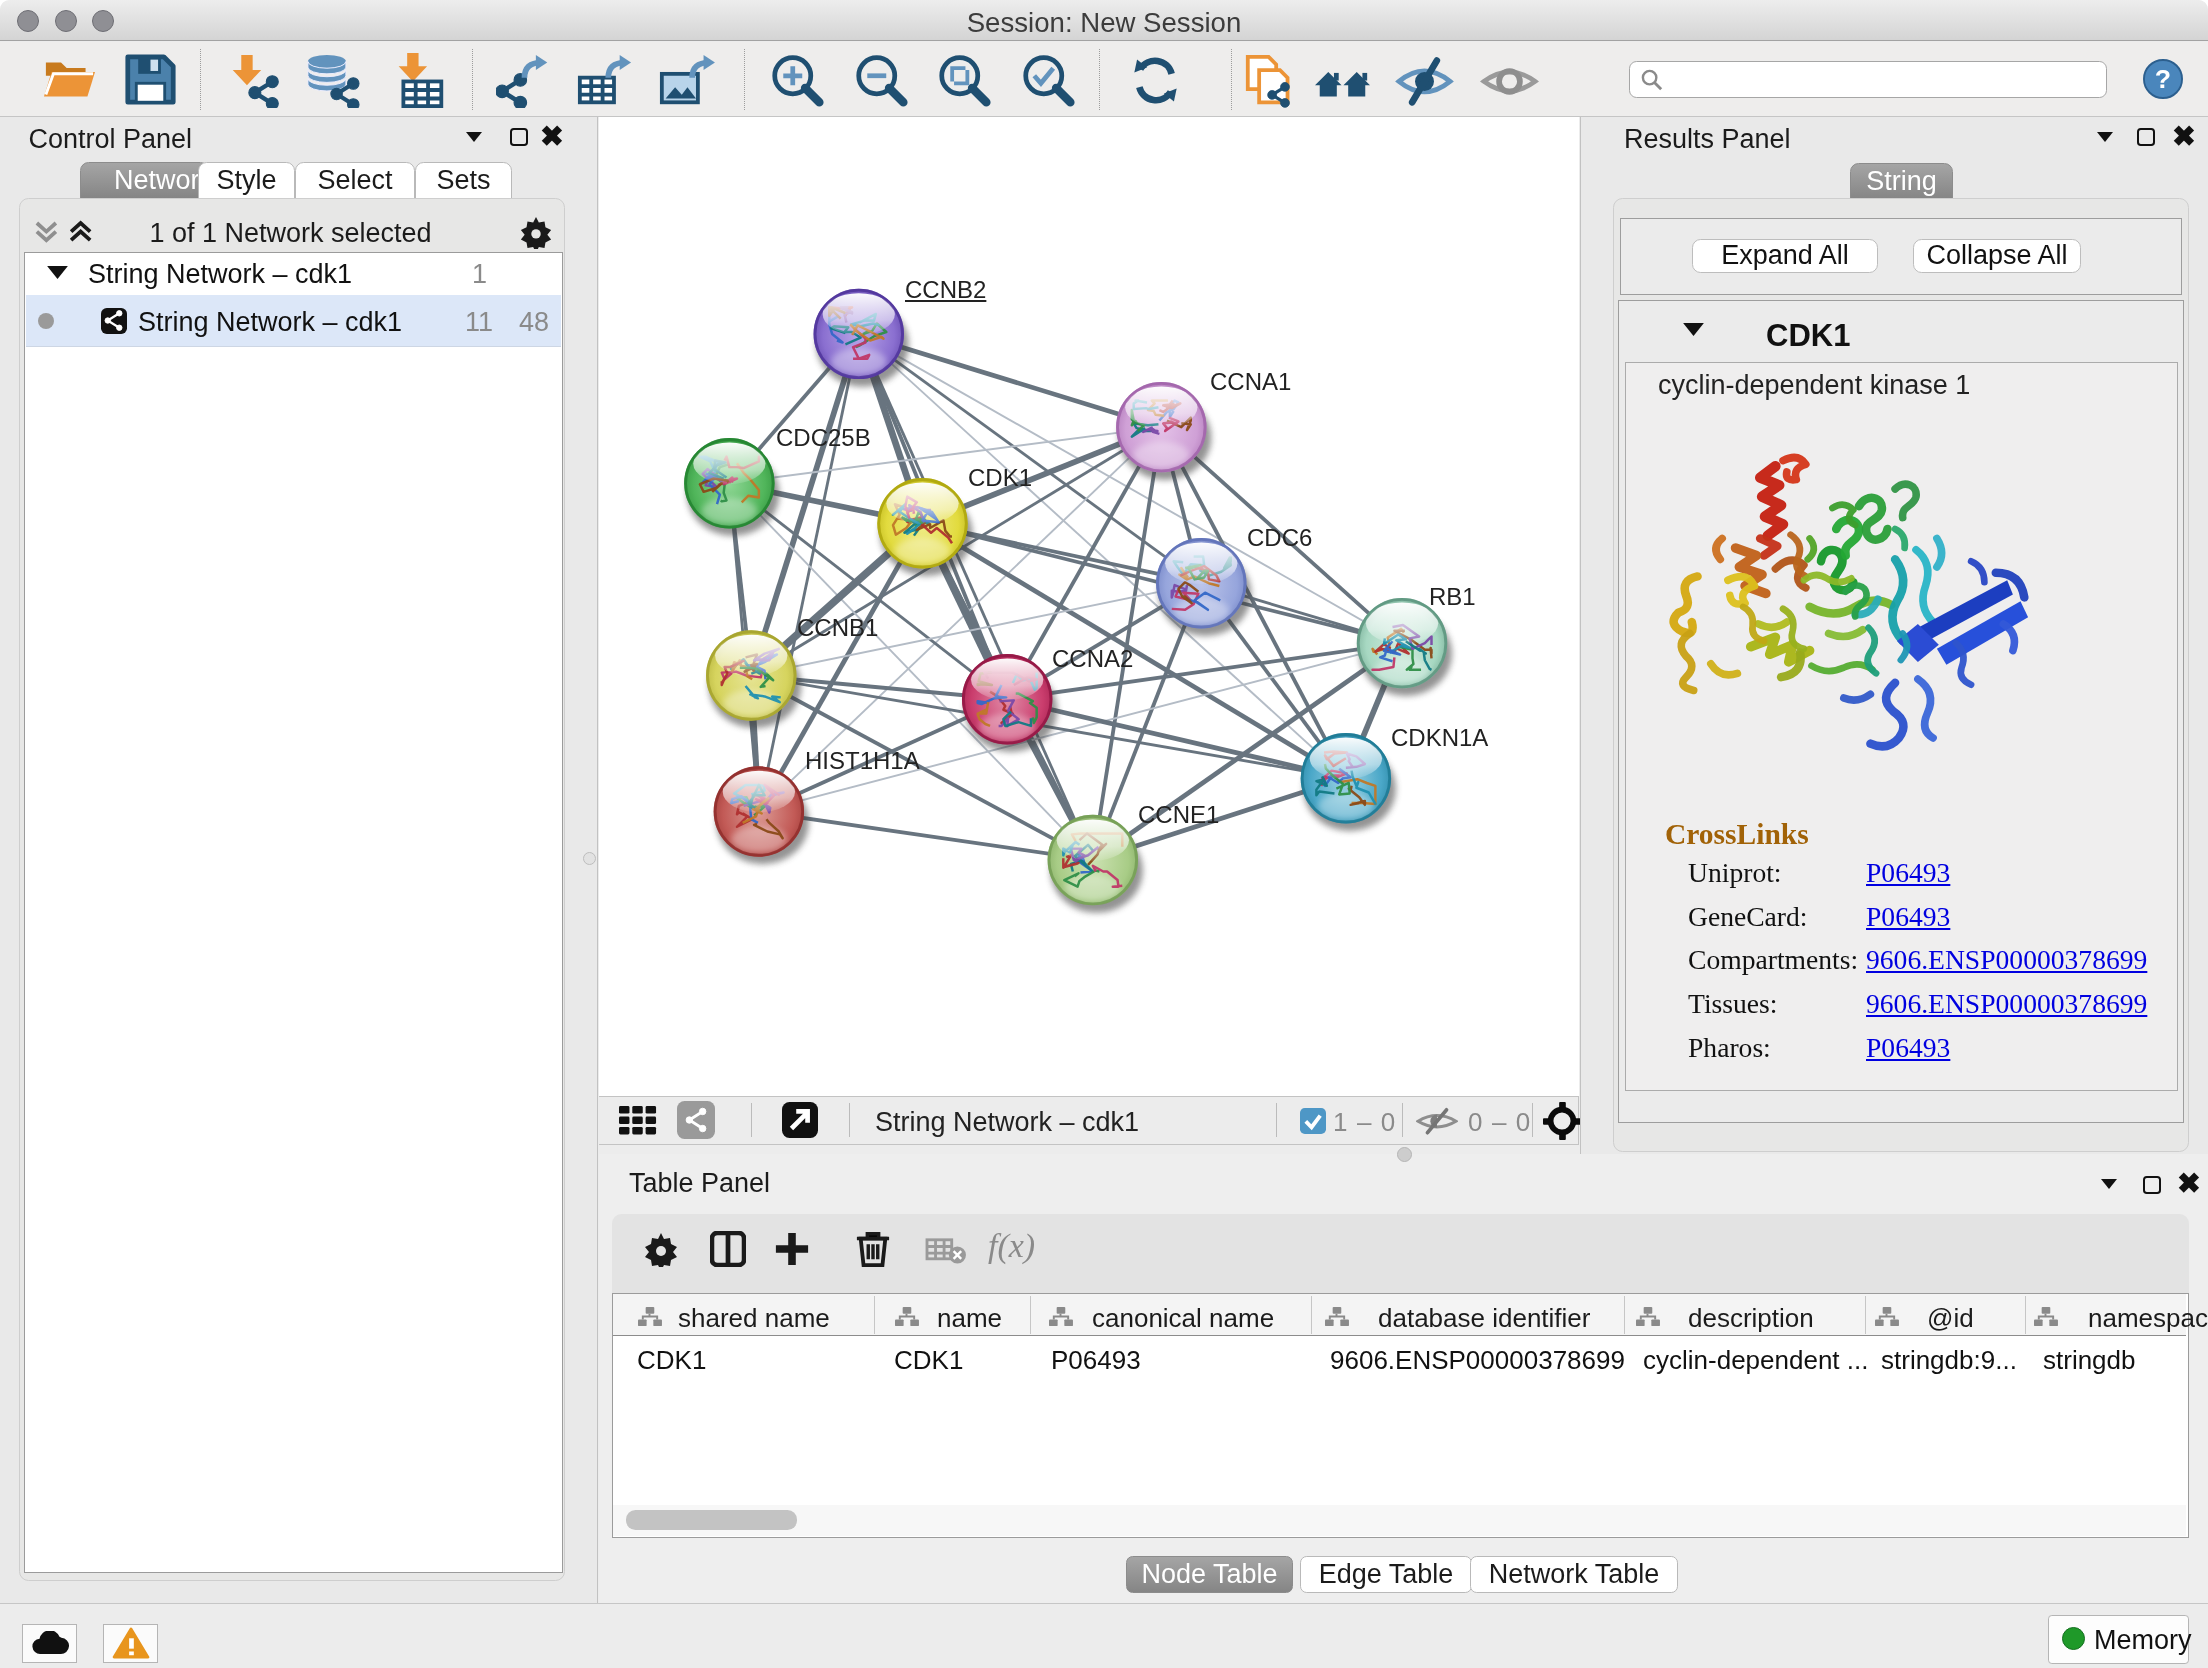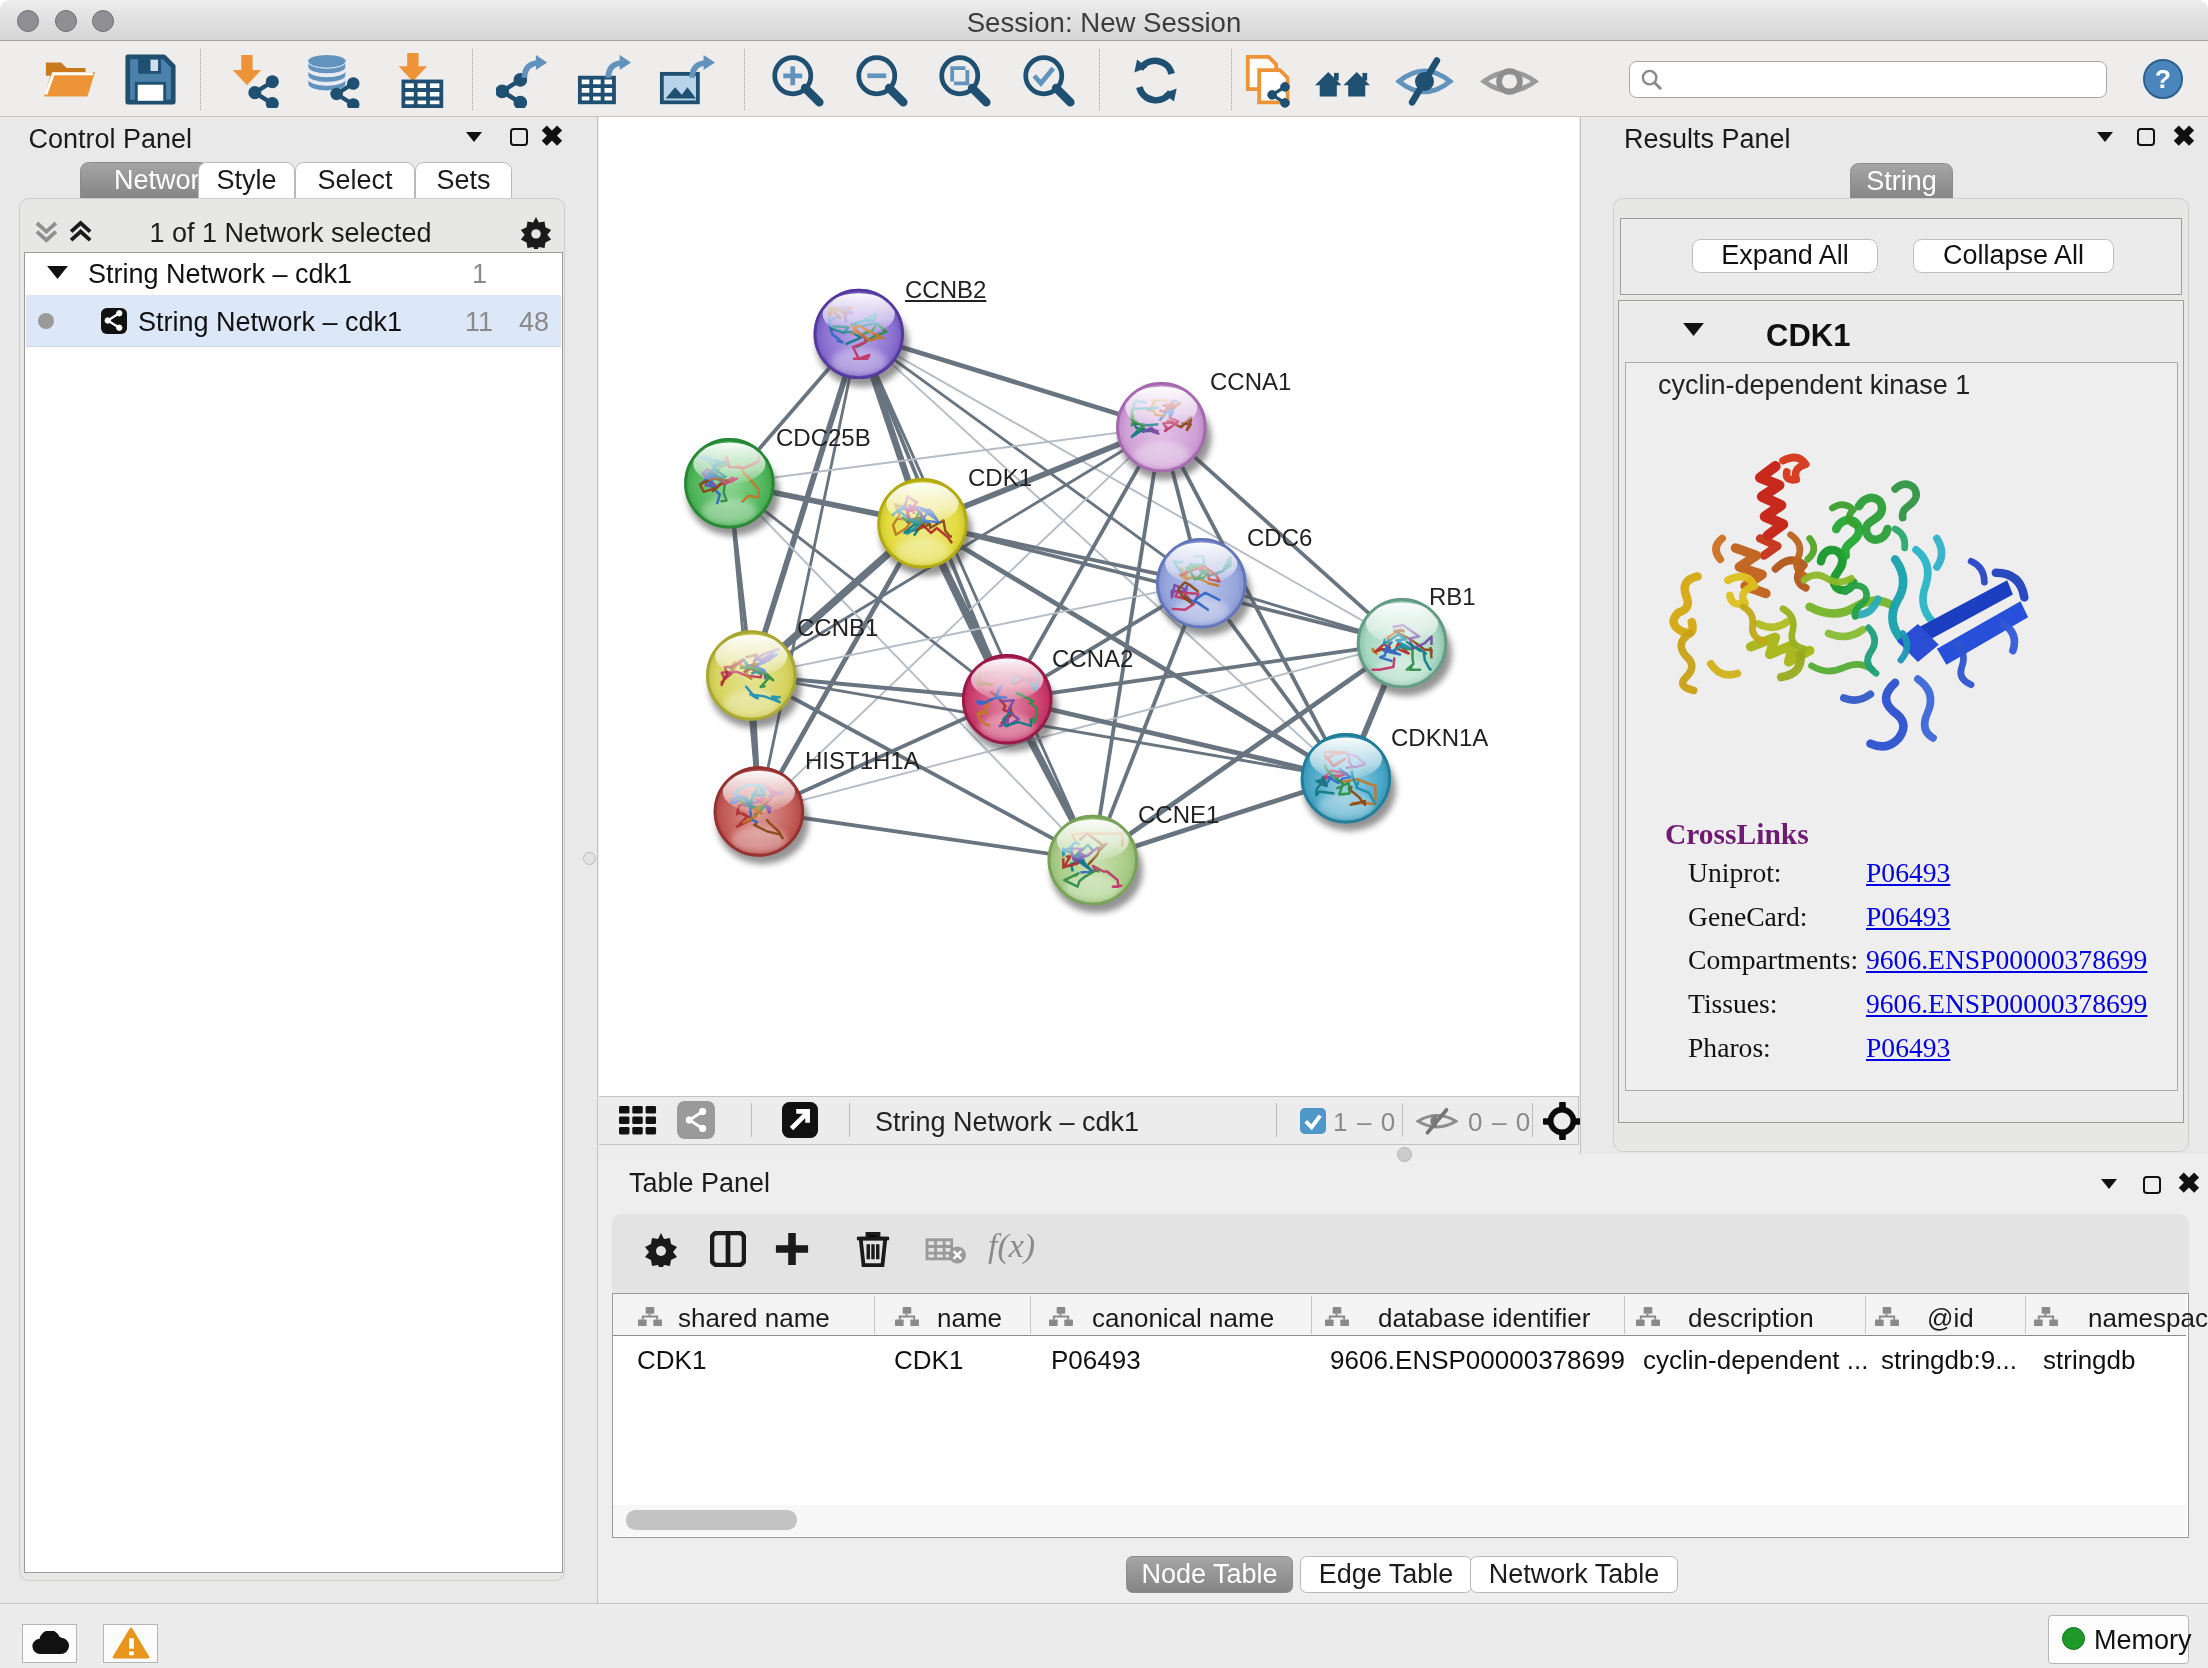--- a/index.html
+++ b/index.html
@@ -620,21 +620,21 @@
 <div class="abs " style="left:1583px;top:852px;width:13.3px;height:13.3px;border-radius:50%;background:#e2e2e2;border:1px solid #bdbdbd;"></div>
 <div class="abs " style="left:1580px;top:117px;width:629px;height:1037px;background:#e9e9e9;border-left:1px solid #c2c2c2;"></div>
 <div class="abs panel-title" style="left:1624px;top:124px;">Results Panel</div>
 <div class="abs tri" style="left:2097px;top:132px;"></div>
 <div class="abs sqbtn" style="left:2137px;top:128px;"></div>
 <div class="abs xbtn" style="left:2172px;top:126px;">✖</div>
 <div class="abs tab sel" style="left:1850px;top:163px;width:103px;">String</div>
 <div class="abs subpanel" style="left:1613px;top:198px;width:576px;height:954px;"></div>
 <div class="abs " style="left:1620px;top:218px;width:562px;height:77px;background:#ebebeb;border:1.9px solid #9d9d9d;"></div>
 <div class="abs btn" style="left:1692px;top:239px;width:186px;height:34px;line-height:31px;">Expand All</div>
-<div class="abs btn" style="left:1913px;top:239px;width:201px;height:34px;line-height:31px;">Collapse All</div>
+<div class="abs btn" style="left:1913px;top:239px;width:168px;height:34px;line-height:31px;">Collapse All</div>
 <div class="abs " style="left:1618px;top:300px;width:566px;height:823px;background:#ebebeb;border:1.9px solid #9d9d9d;"></div>
 <div class="abs" style="left:1682px;top:321px;"><svg width="23" height="17" viewBox="0 0 24 18">
       <path d="M1 2 h22 l-11 14 z" fill="#111"></path>
     </svg></div>
 <div class="abs " style="left:1766px;top:318px;font-size:31px;font-weight:bold;color:#111;">CDK1</div>
 <div class="abs " style="left:1625px;top:362px;width:553px;height:729px;background:#efeeee;border:1px solid #ababab;"></div>
 <div class="abs " style="left:1658px;top:370px;font-size:27px;color:#222;">cyclin-dependent kinase 1</div>
 <div class="abs" style="left:1669px;top:447px;"><svg width="361" height="314" viewBox="0 0 380 330">
       <path d="M112 20 l-16 12 20 8 -18 12 20 9 -17 12 19 8 -16 12" fill="none" stroke="#c41f10" stroke-width="11" stroke-opacity="0.95" stroke-linecap="round" stroke-linejoin="round"></path>
       <path d="M120 14 q16 -8 24 4 q-14 4 -10 16 q-12 2 -10 -8" fill="none" stroke="#d43518" stroke-width="8" stroke-opacity="0.95" stroke-linecap="round" stroke-linejoin="round"></path>
@@ -674,21 +674,21 @@
       <path d="M150 230 q16 10 34 2 q16 -8 30 2" fill="none" stroke="#54ac30" stroke-width="7" stroke-opacity="0.95" stroke-linecap="round" stroke-linejoin="round"></path>
       <path d="M186 152 c8 -10 22 -8 22 4 c0 10 -14 10 -12 22" fill="none" stroke="#28a048" stroke-width="7" stroke-opacity="0.95" stroke-linecap="round" stroke-linejoin="round"></path>
       <path d="M210 190 q12 12 2 26 q-8 12 6 22" fill="none" stroke="#1e9e7a" stroke-width="7" stroke-opacity="0.95" stroke-linecap="round" stroke-linejoin="round"></path>
       <path d="M246 196 q10 14 -2 28" fill="none" stroke="#1e96b4" stroke-width="7" stroke-opacity="0.95" stroke-linecap="round" stroke-linejoin="round"></path>
       <path d="M172 64 q12 -8 22 2 q-10 10 2 16" fill="none" stroke="#3c9e2c" stroke-width="7" stroke-opacity="0.95" stroke-linecap="round" stroke-linejoin="round"></path>
       <path d="M148 96 q10 12 -2 22" fill="none" stroke="#52a426" stroke-width="7" stroke-opacity="0.95" stroke-linecap="round" stroke-linejoin="round"></path>
       <path d="M238 86 q12 6 10 20" fill="none" stroke="#2aa86c" stroke-width="7" stroke-opacity="0.95" stroke-linecap="round" stroke-linejoin="round"></path>
       <path d="M302 206 q12 10 6 26 q-4 12 10 18" fill="none" stroke="#2e54cc" stroke-width="7" stroke-opacity="0.95" stroke-linecap="round" stroke-linejoin="round"></path>
       <path d="M318 120 q14 6 14 22" fill="none" stroke="#2846c4" stroke-width="7" stroke-opacity="0.95" stroke-linecap="round" stroke-linejoin="round"></path>
     </svg></div>
-<div class="abs serif" style="left:1665px;top:818px;font-size:29.5px;font-weight:bold;color:#701a75;">CrossLinks</div>
+<div class="abs serif" style="left:1665px;top:818px;font-size:29.5px;font-weight:bold;color:#a16207;">CrossLinks</div>
 <div class="abs serif" style="left:1688px;top:857px;font-size:27.6px;color:#111;">Uniprot:</div>
 <div class="abs serif" style="left:1866px;top:857px;font-size:27.6px;"><a class="lnk">P06493</a></div>
 <div class="abs serif" style="left:1688px;top:901px;font-size:27.6px;color:#111;">GeneCard:</div>
 <div class="abs serif" style="left:1866px;top:901px;font-size:27.6px;"><a class="lnk">P06493</a></div>
 <div class="abs serif" style="left:1688px;top:944px;font-size:27.6px;color:#111;">Compartments:</div>
 <div class="abs serif" style="left:1866px;top:944px;font-size:27.6px;"><a class="lnk">9606.ENSP00000378699</a></div>
 <div class="abs serif" style="left:1688px;top:988px;font-size:27.6px;color:#111;">Tissues:</div>
 <div class="abs serif" style="left:1866px;top:988px;font-size:27.6px;"><a class="lnk">9606.ENSP00000378699</a></div>
 <div class="abs serif" style="left:1688px;top:1032px;font-size:27.6px;color:#111;">Pharos:</div>
 <div class="abs serif" style="left:1866px;top:1032px;font-size:27.6px;"><a class="lnk">P06493</a></div>

